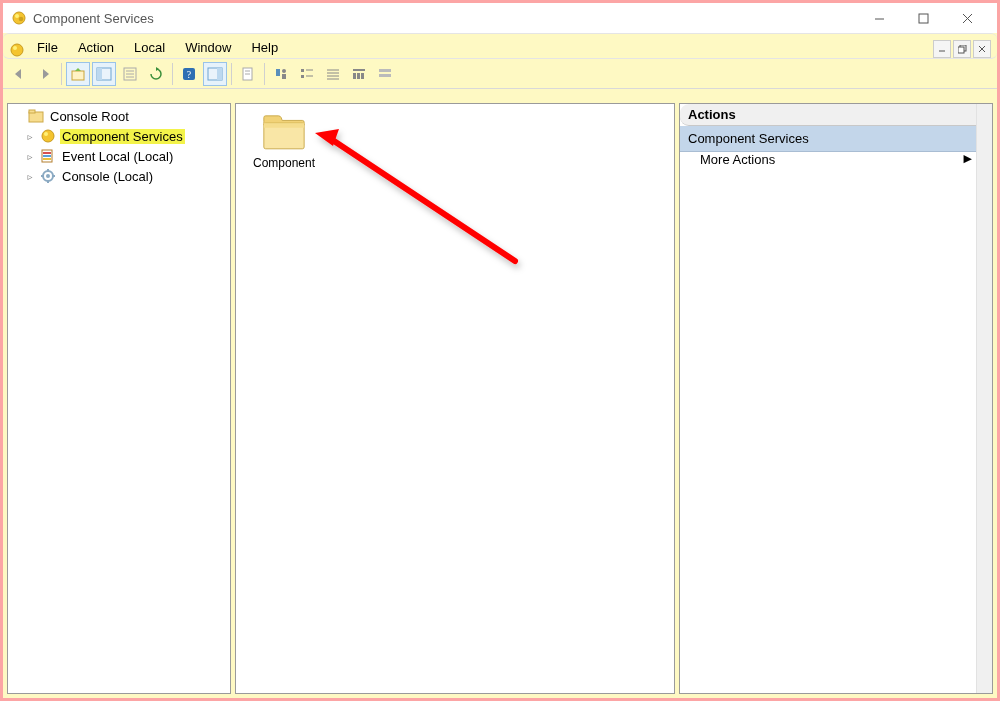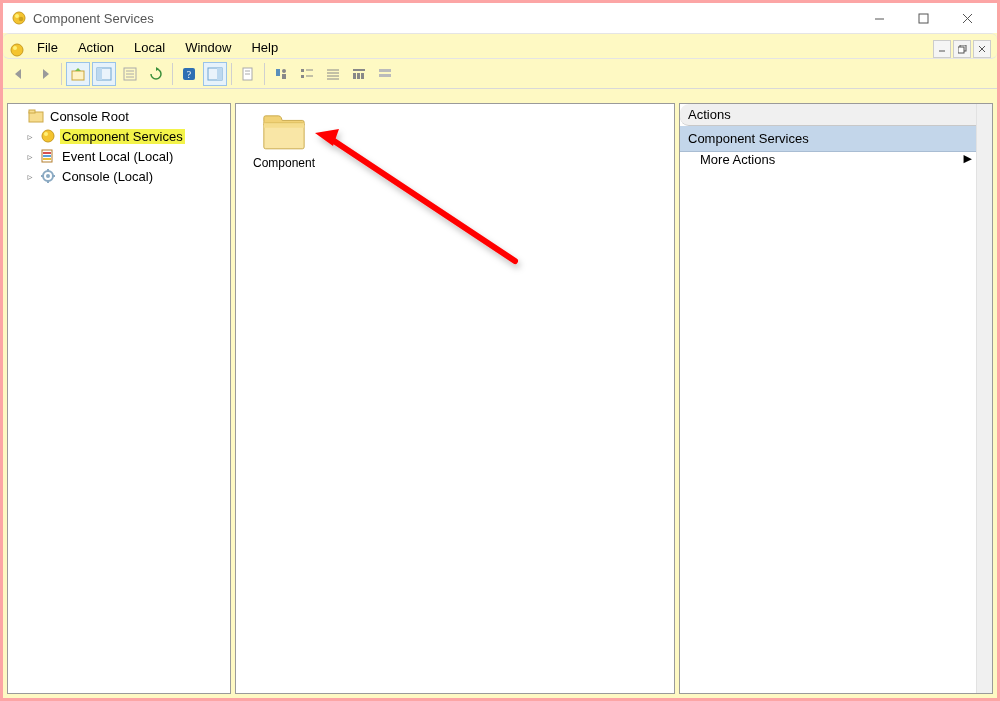--- a/index.html
+++ b/index.html
@@ -79,21 +79,21 @@
   .tree-row .ticon { width:16px; height:16px; margin: 0 4px;}
   .tree-row .tlabel { padding: 0 2px; }
   .tree-row.highlight .tlabel { background: #f3f34a; }
   .indent-1 { padding-left: 16px; }
   
   .content-inner { padding: 10px; display:flex; flex-wrap:wrap; gap:18px; align-content:flex-start;}
   .folder-item { width: 76px; display:flex; flex-direction:column; align-items:center; gap:4px; cursor:default;}
   .folder-item .ficon { width:44px; height:38px; }
   .folder-item .flabel { font-size:12px; text-align:center; }
   
-  .actions-header { height:22px; background:#f0f0f0; border-bottom:1px solid #c8c8c8; font-weight:400; padding:3px 8px;border-radius:9px;}
+  .actions-header { height:22px; background:#f0f0f0; border-bottom:1px solid #c8c8c8; font-weight:700; padding:3px 8px;border-radius:9px;}
   .actions-section { height:26px; background:#c3d6ea; border-bottom:1px solid #a9bdd3; display:flex; align-items:center; padding:0 8px; font-size:13px;}
   .actions-section .chev { margin-left:auto; font-size:10px;}
   .actions-row { height:28px; display:flex; align-items:flex-start; padding:0 20px; justify-content:space-between;}
   .actions-row .arrow { font-size:11px;}
   
   .scroll-stub { position:absolute; right:0; top:0; bottom:0; width:16px; background:#f0f0f0; border-left:1px solid #e2e2e2;}
   
   .arrow-overlay { position:absolute; left:252px; top:108px; width:300px; height:180px; pointer-events:none;}
 </style>
 </head>

